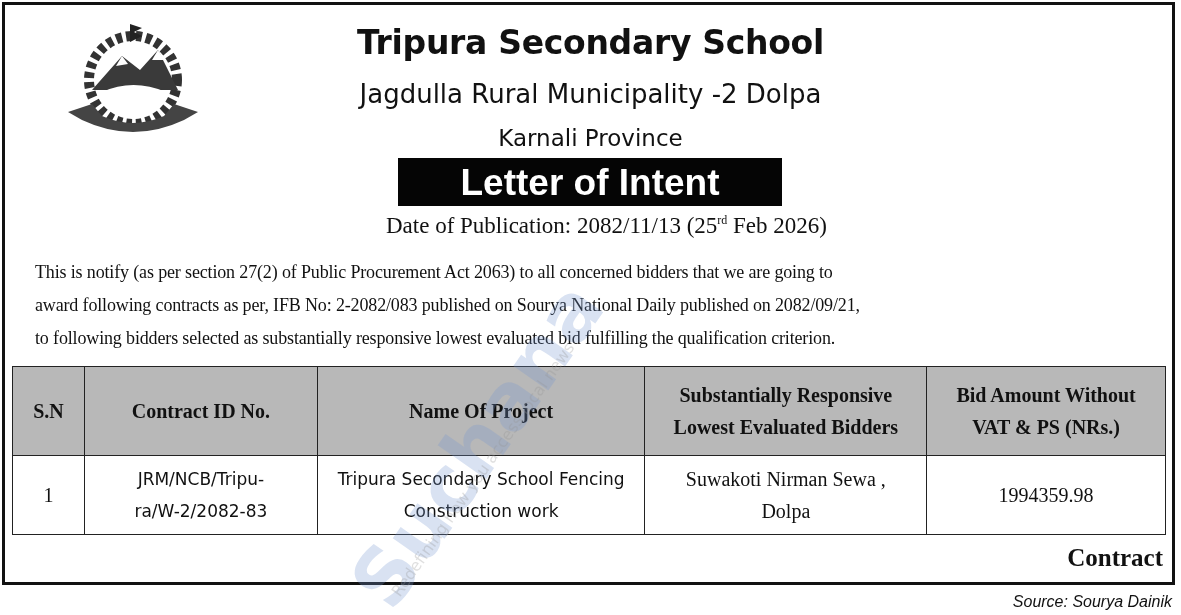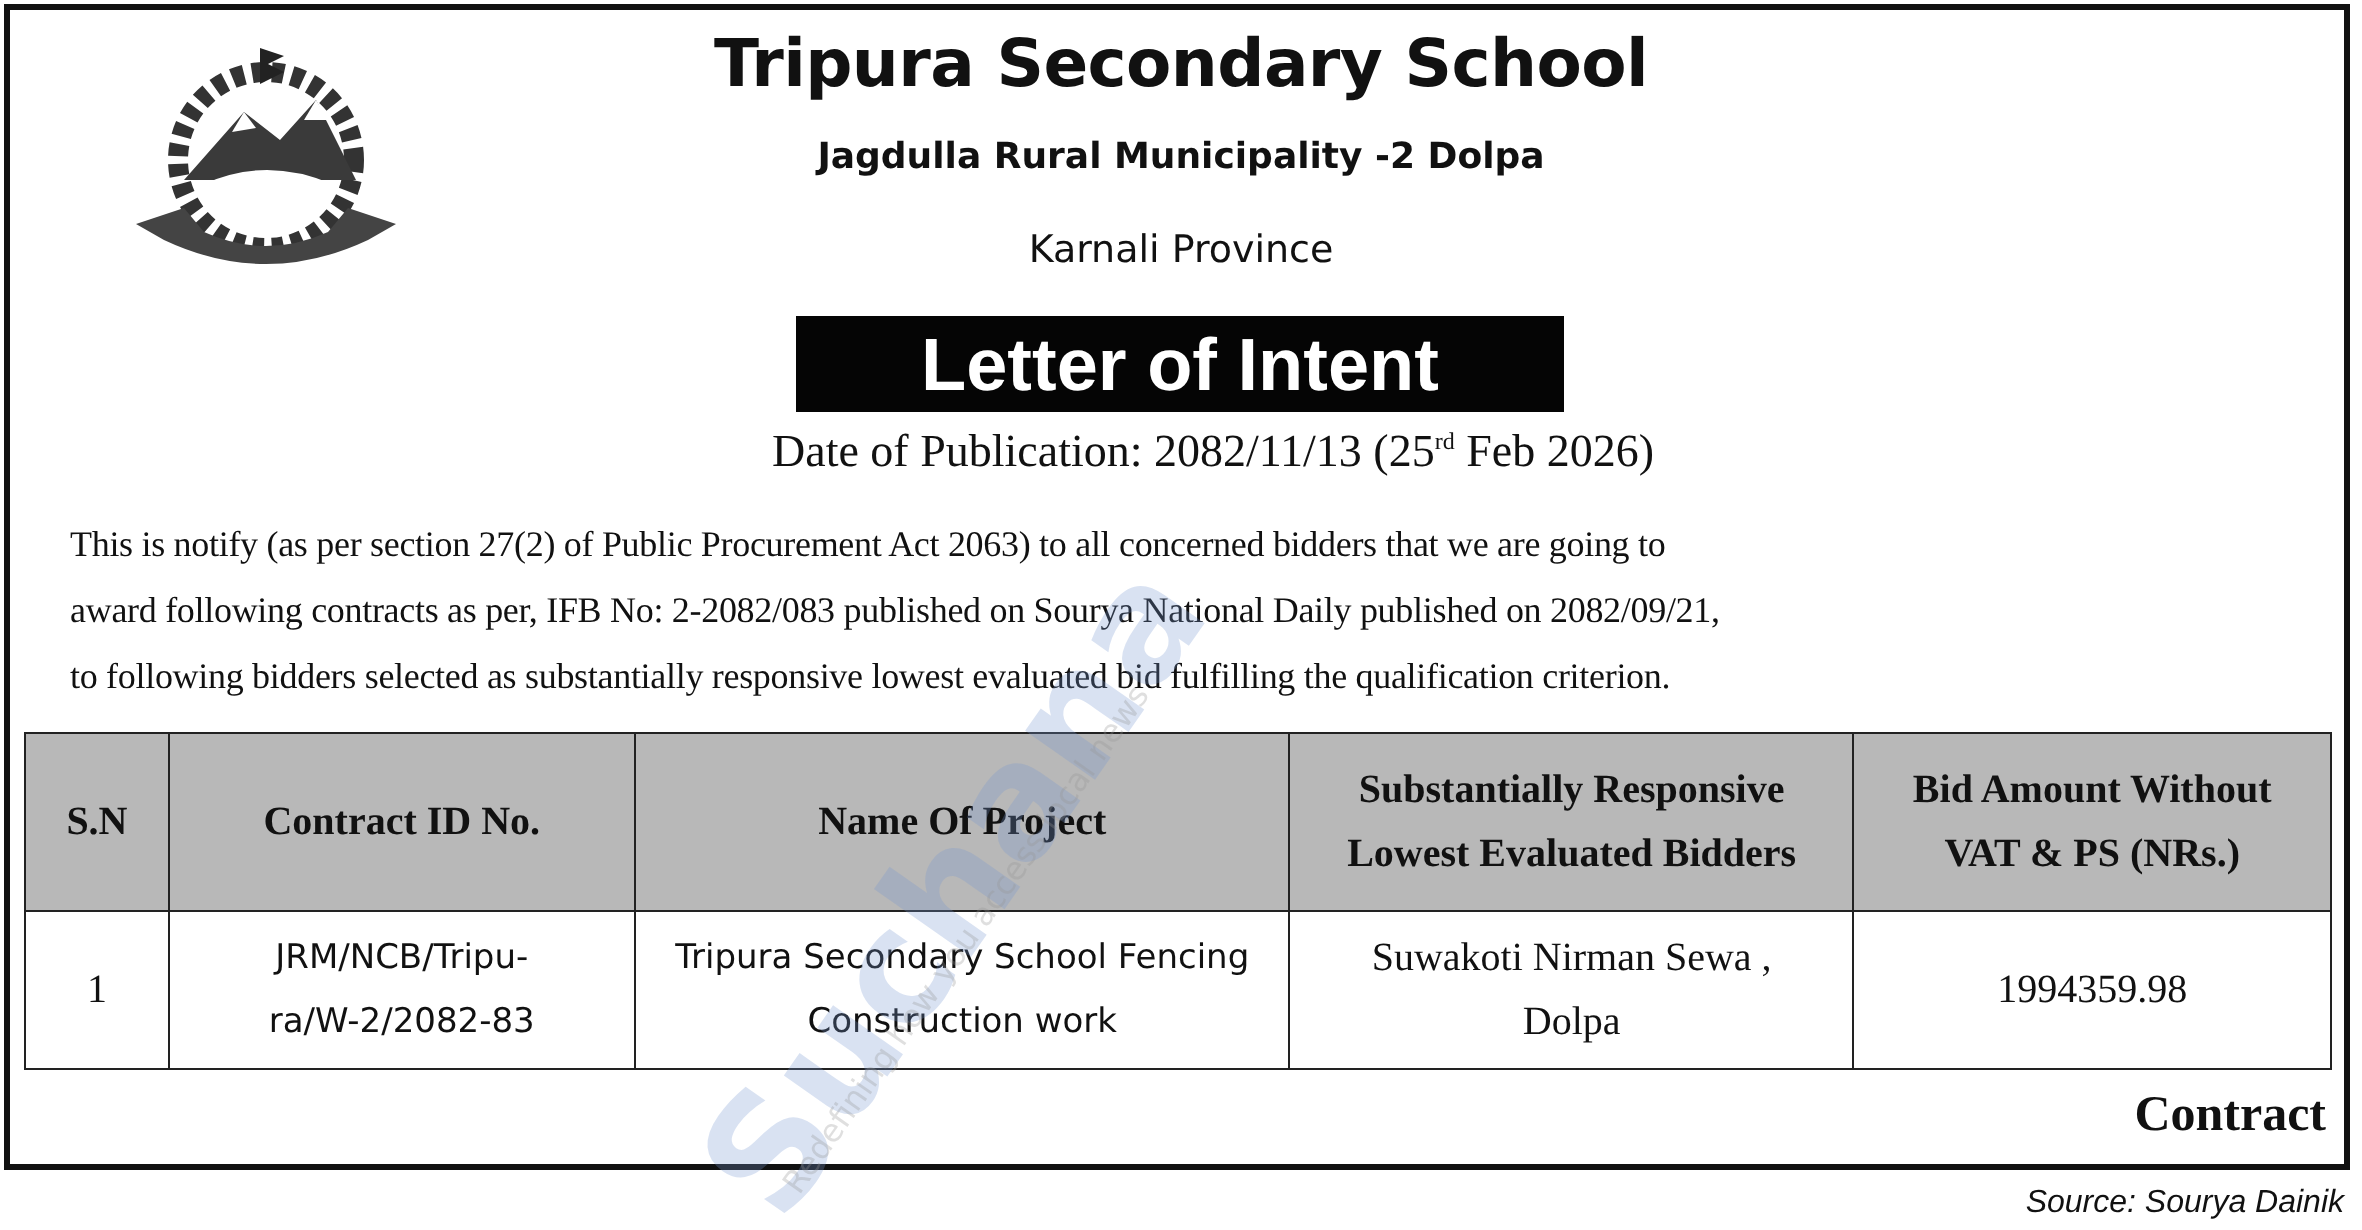--- a/index.html
+++ b/index.html
@@ -1,22 +1,22 @@
 <!DOCTYPE html>
 <html><head>
 <meta charset="utf-8">
 <style>
   html, body { margin:0; padding:0; }
   body { width:1181px; height:615px; background:#ffffff; position:relative; overflow:hidden; font-family:"Liberation Serif", serif; color:#111; }
   .frame { position:absolute; left:2px; top:2px; width:1173px; height:583px; border:3px solid #111; box-sizing:border-box; background:#fff; }
   .emblem { position:absolute; left:62px; top:20px; width:142px; height:120px; }
-  .head { position:absolute; left:0; width:1181px; text-align:center; font-family:"DejaVu Sans", sans-serif; }
+  .head { position:absolute; left:0; width:1181px; text-align:center; font-family:"DejaVu Sans", sans-serif;margin-top:11px; }
   .h1 { top:12px; font-size:33px; font-weight:bold; letter-spacing:-0.3px; }
-  .h2 { top:68px; font-size:18px; font-weight:bold; }
-  .h3 { top:114px; font-size:19px; font-weight:normal; }
+  .h2 { top:68px; font-size:26px; font-weight:normal; }
+  .h3 { top:114px; font-size:23px; font-weight:normal; }
   .loi { position:absolute; left:398px; top:158px; width:384px; height:48px; background:#050505; color:#fff; text-align:center; font-family:"Liberation Sans", sans-serif; font-weight:bold; font-size:37px; line-height:50px; }
   .pubdate { position:absolute; left:0; width:1181px; top:213px; text-align:center; font-weight:normal; font-size:23px;padding-left:16px; }
   .pubdate sup { font-size:12px; }
   .body-text { position:absolute; left:35px; top:256px; width:1148px; font-size:18px; line-height:33px; text-align:justify; letter-spacing:-0.15px; }
   .body-text .line { display:block; white-space:nowrap; }
   table.award { position:absolute; left:12px; top:366px; width:1154px; border-collapse:collapse; font-size:20px;border-radius:26px; }
   table.award th, table.award td { border:1.5px solid #222; text-align:center; vertical-align:middle; padding:0 6px; }
   table.award th { background:#b8b8b8; font-weight:bold; height:88px; line-height:32px; }
   table.award td { height:78px; line-height:32px; }
   td.sans { font-family:"DejaVu Sans", sans-serif; font-size:17px; }

